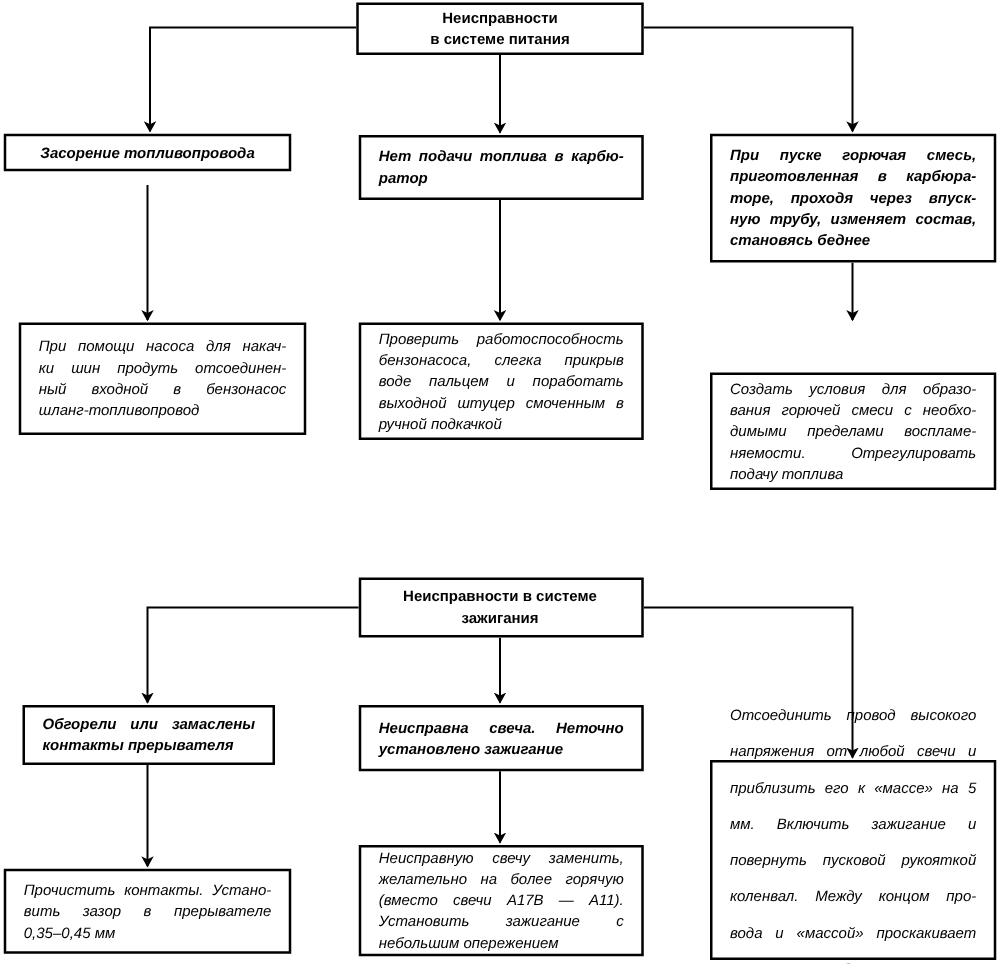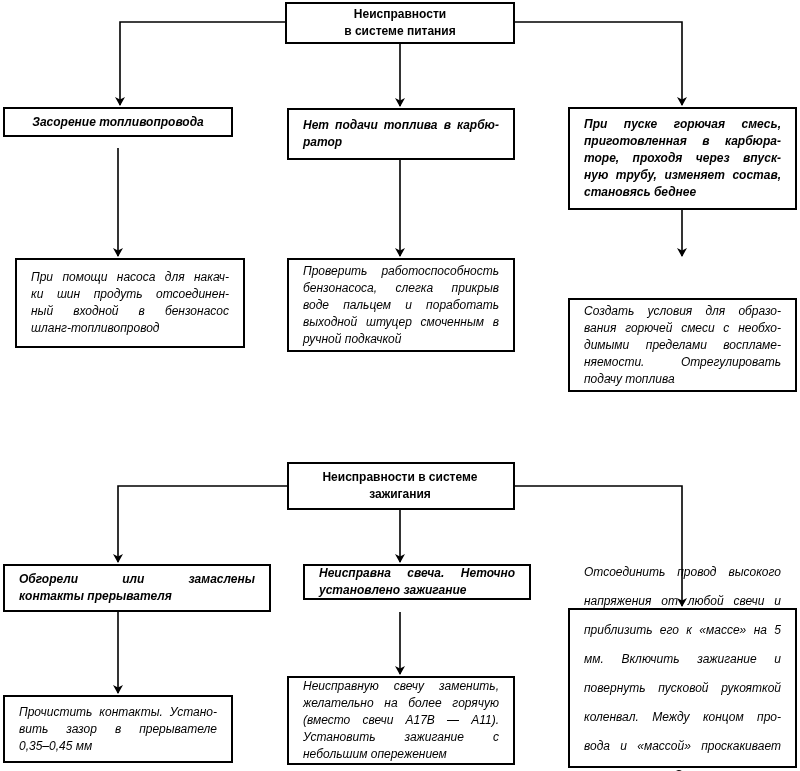--- a/index.html
+++ b/index.html
@@ -102,25 +102,25 @@
       <div class="line">Создать условия для образо-</div>
       <div class="line">вания горючей смеси с необхо-</div>
       <div class="line">димыми пределами воспламе-</div>
       <div class="line">няемости.  Отрегулировать</div>
       <div class="line last">подачу топлива</div>
     </div>
     <div class="box kind-header align-center" style="left: 287px; top: 462px; width: 228px; height: 48px; padding-left: 12px;">
       <div class="line">Неисправности в системе</div>
       <div class="line last">зажигания</div>
     </div>
-    <div class="box kind-cause align-justify" style="left: 3px; top: 564px; width: 268px; height: 48px;">
+    <div class="box kind-cause align-justify" style="left: 18px; top: 564px; width: 202px; height: 48px;">
       <div class="line">Обгорели или замаслены</div>
       <div class="line last">контакты прерывателя</div>
     </div>
-    <div class="box kind-cause align-justify" style="left: 287px; top: 564px; width: 228px; height: 36px; margin-left: 16px;">
+    <div class="box kind-cause align-justify" style="left: 287px; top: 564px; width: 228px; height: 53px;">
       <div class="line">Неисправна свеча. Неточно</div>
       <div class="line last">установлено зажигание</div>
     </div>
     <div class="box kind-fix align-justify" style="left: 568px; top: 608px; width: 229px; height: 160px; gap: 12px;">
       <div class="line">Отсоединить провод высокого</div>
       <div class="line">напряжения от любой свечи и</div>
       <div class="line">приблизить его к «массе» на 5</div>
       <div class="line">мм. Включить зажигание и</div>
       <div class="line">повернуть пусковой рукояткой</div>
       <div class="line">коленвал. Между концом про-</div>

